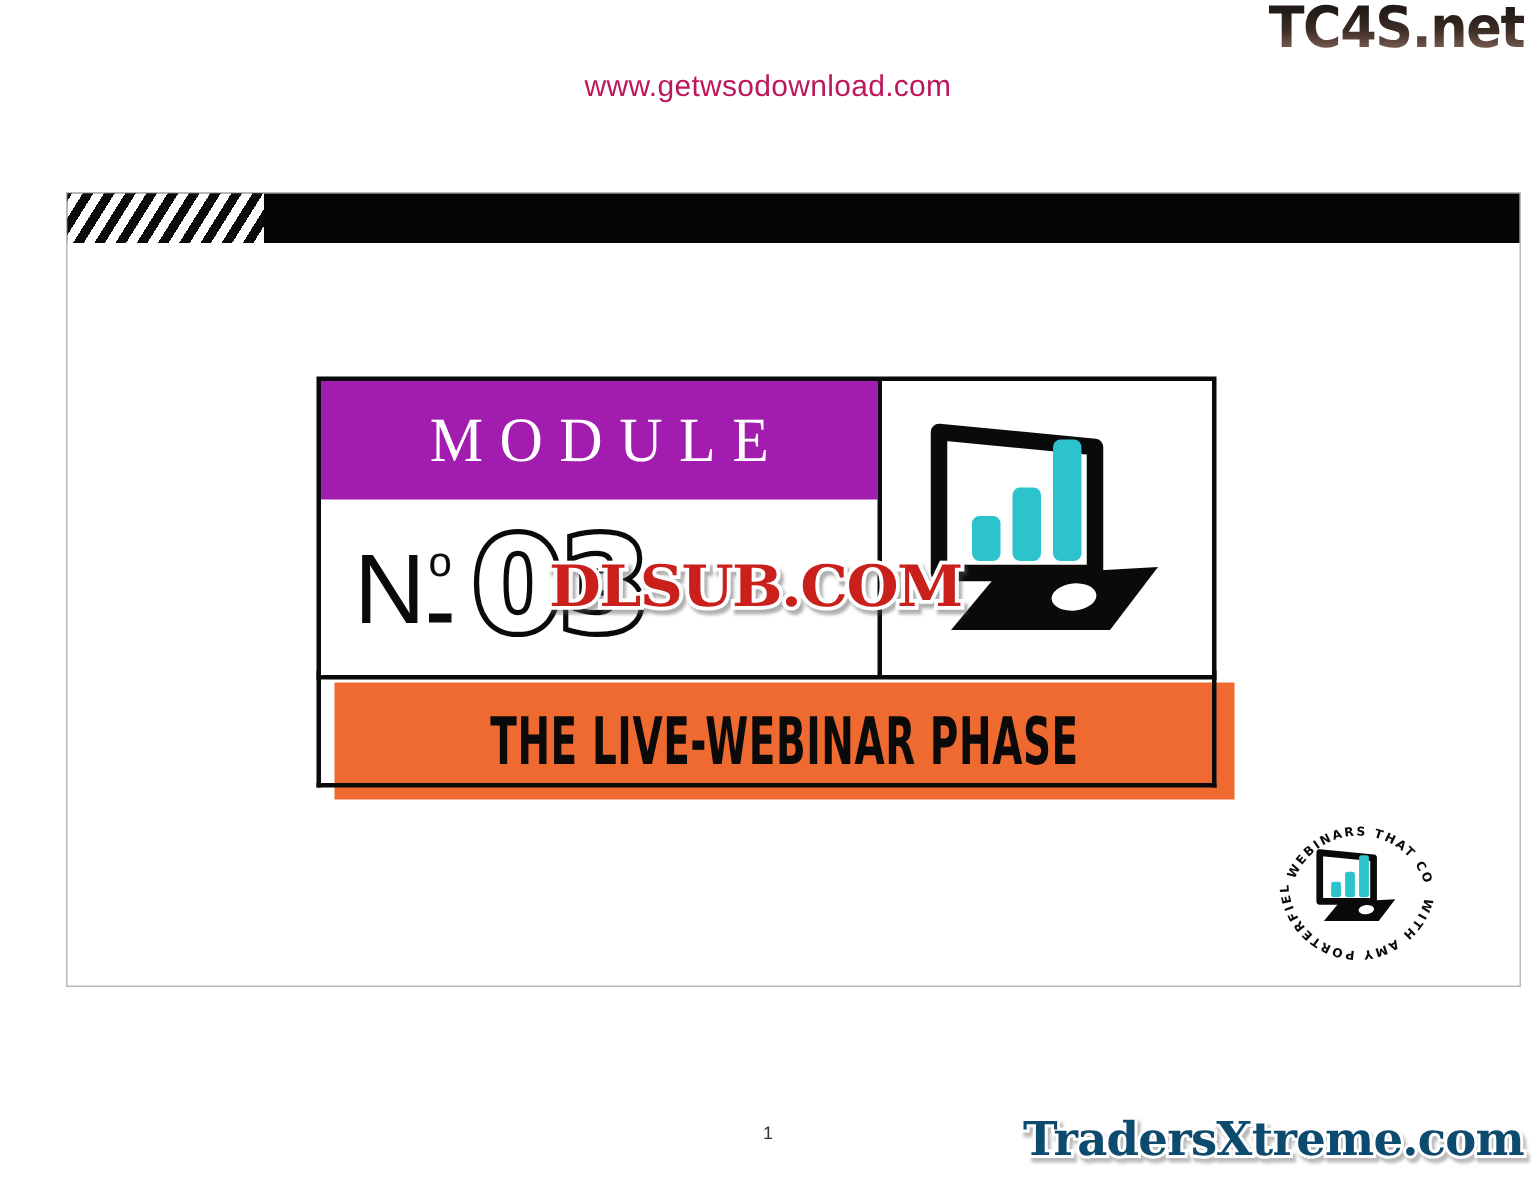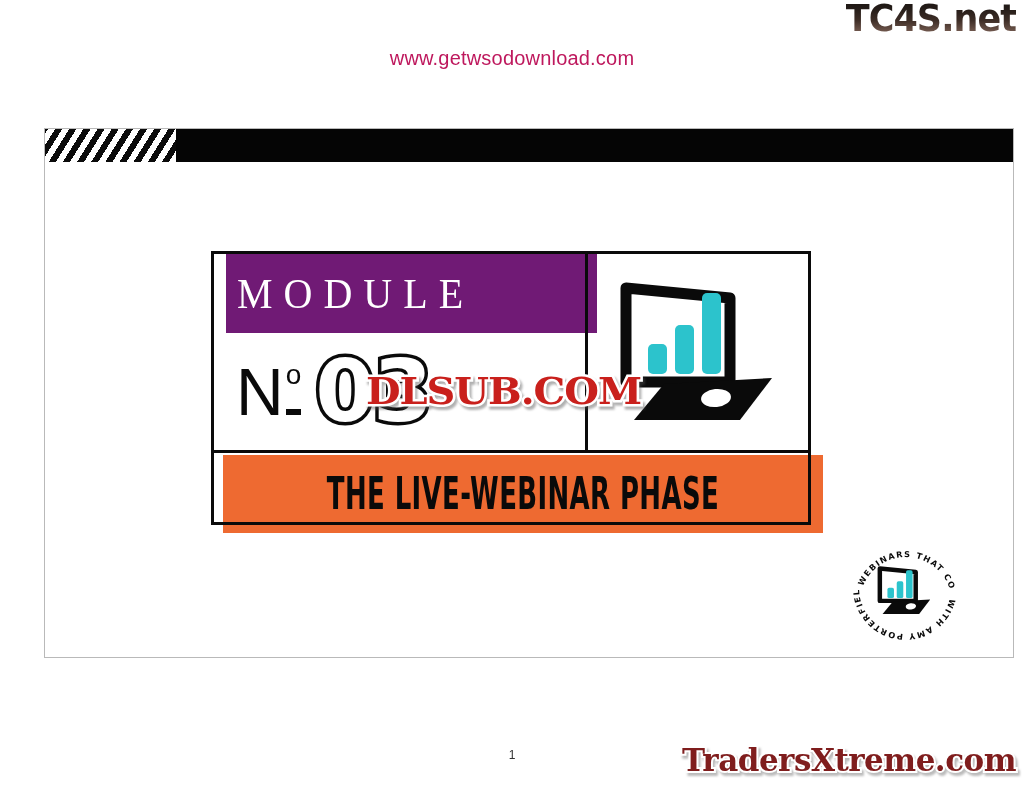--- a/index.html
+++ b/index.html
@@ -70,26 +70,26 @@
   
   #module-card {
     position: absolute;
     left: 166px; top: 122px;
     width: 600px; height: 202px;
     border: 3px solid #0a0a0a;
     background: #ffffff;
   }
   #module-banner {
     position: absolute;
-    left: 12px; top: 0;
+    left: 0; top: 0;
     width: 371px; height: 79px;
-    background: #701a75;
+    background: #a21caf;
     display: flex;
     align-items: center;
-    justify-content: flex-start;
+    justify-content: center;
   }
   #module-word {
     font-family: "Liberation Serif", serif;
     color: #ffffff;
     font-size: 40px;
     letter-spacing: 11px;
     text-indent: 11px;
     line-height: 1;
     transform: scaleY(1.05);
   }
@@ -215,21 +215,21 @@
     font-family: "Liberation Sans", sans-serif;
     font-size: 12px;
     color: #333333;
   }
   #tradersxtreme-watermark {
     position: absolute;
     right: 8px; top: 742px;
     font-family: "DejaVu Serif", serif;
     font-weight: bold;
     font-size: 31px;
-    color: #7f1d1d;
+    color: #0c4a6e;
     -webkit-text-stroke: 4px #ffffff;
     paint-order: stroke fill;
     letter-spacing: -0.5px;
     white-space: nowrap;
     filter: drop-shadow(2px 3px 1px rgba(120,120,120,0.5));
   }
 </style>
 </head>
 <body>
 

